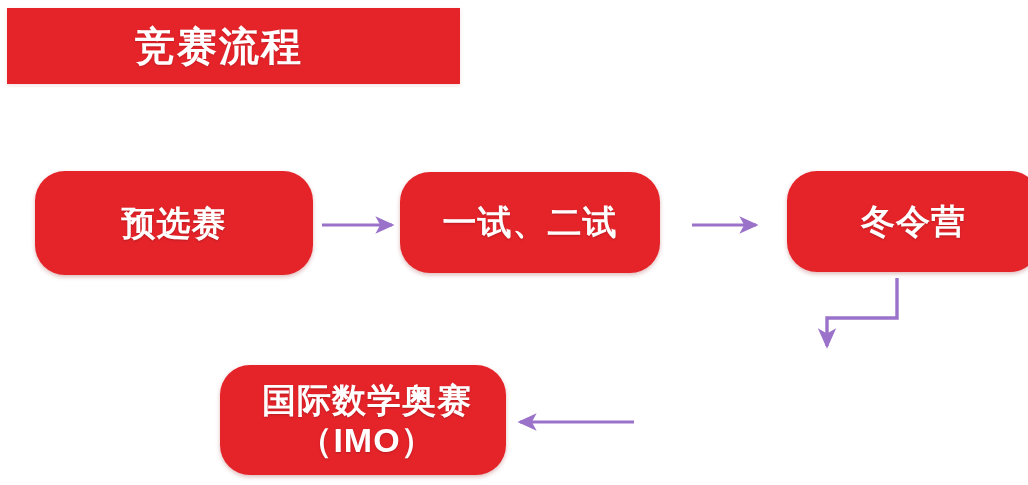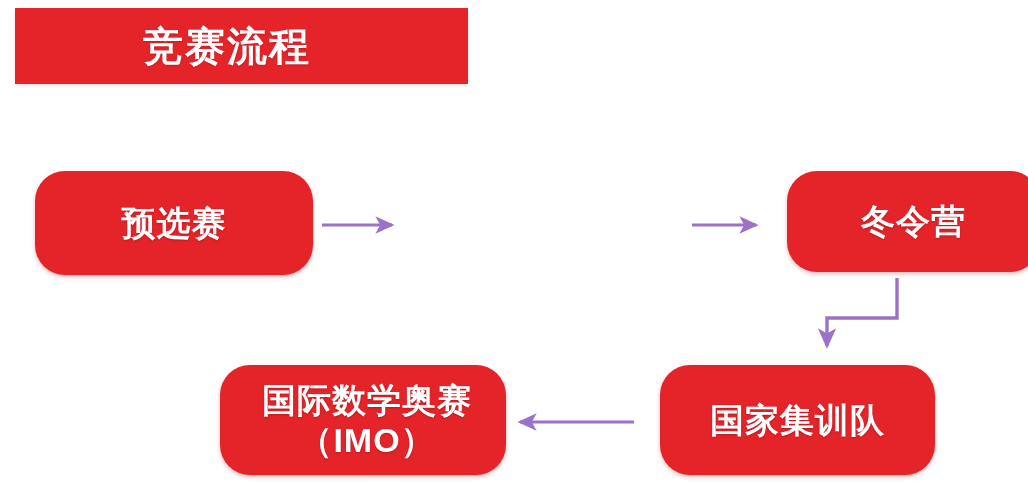--- a/index.html
+++ b/index.html
@@ -20,21 +20,20 @@
   .title-banner {
     position: absolute;
     left: 7px;
     top: 8px;
     width: 453px;
     height: 76px;
     background: #e5242a;
     box-shadow: 0 0 0 2px rgba(255,255,255,0.55), 0 1px 3px rgba(170,40,45,0.35);
     display: flex;
     align-items: center;
-    margin-left: 8px;
   }
   .title-text {
     margin-left: 128px;
     color: #ffffff;
     font-size: 40px;
     font-weight: bold;
     letter-spacing: 2px;
     line-height: 1;
     text-shadow: 0 1px 2px rgba(150,20,25,0.45);
     white-space: nowrap;
@@ -84,28 +83,28 @@
 <div id="canvas">
 
   <div class="title-banner">
     <div class="title-text">竞赛流程</div>
   </div>
 
   <div class="node" id="node-preliminary">
     <span class="node-label">预选赛</span>
   </div>
 
+  <div class="node" id="node-tests">
+    <span class="node-label">一试、二试</span>
+  </div>
 
   <div class="node" id="node-wintercamp">
     <span class="node-label">冬令营</span>
   </div>
 
-  <div class="node" id="node-natteam">
-    <span class="node-label">国家集训队</span>
-  </div>
 
   <div class="node" id="node-imo">
     <span class="node-label">国际数学奥赛
 （IMO）</span>
   </div>
 
   <svg class="connector" id="arrow-prelim-to-tests" viewBox="0 0 84 34">
     <defs>
       <marker id="ah-right-1" markerWidth="7" markerHeight="7" refX="5.2" refY="3" orient="auto" markerUnits="strokeWidth">
         <path d="M0,0.3 L6,3 L0,5.7 L1.5,3 Z" fill="#9b72c9"></path>

